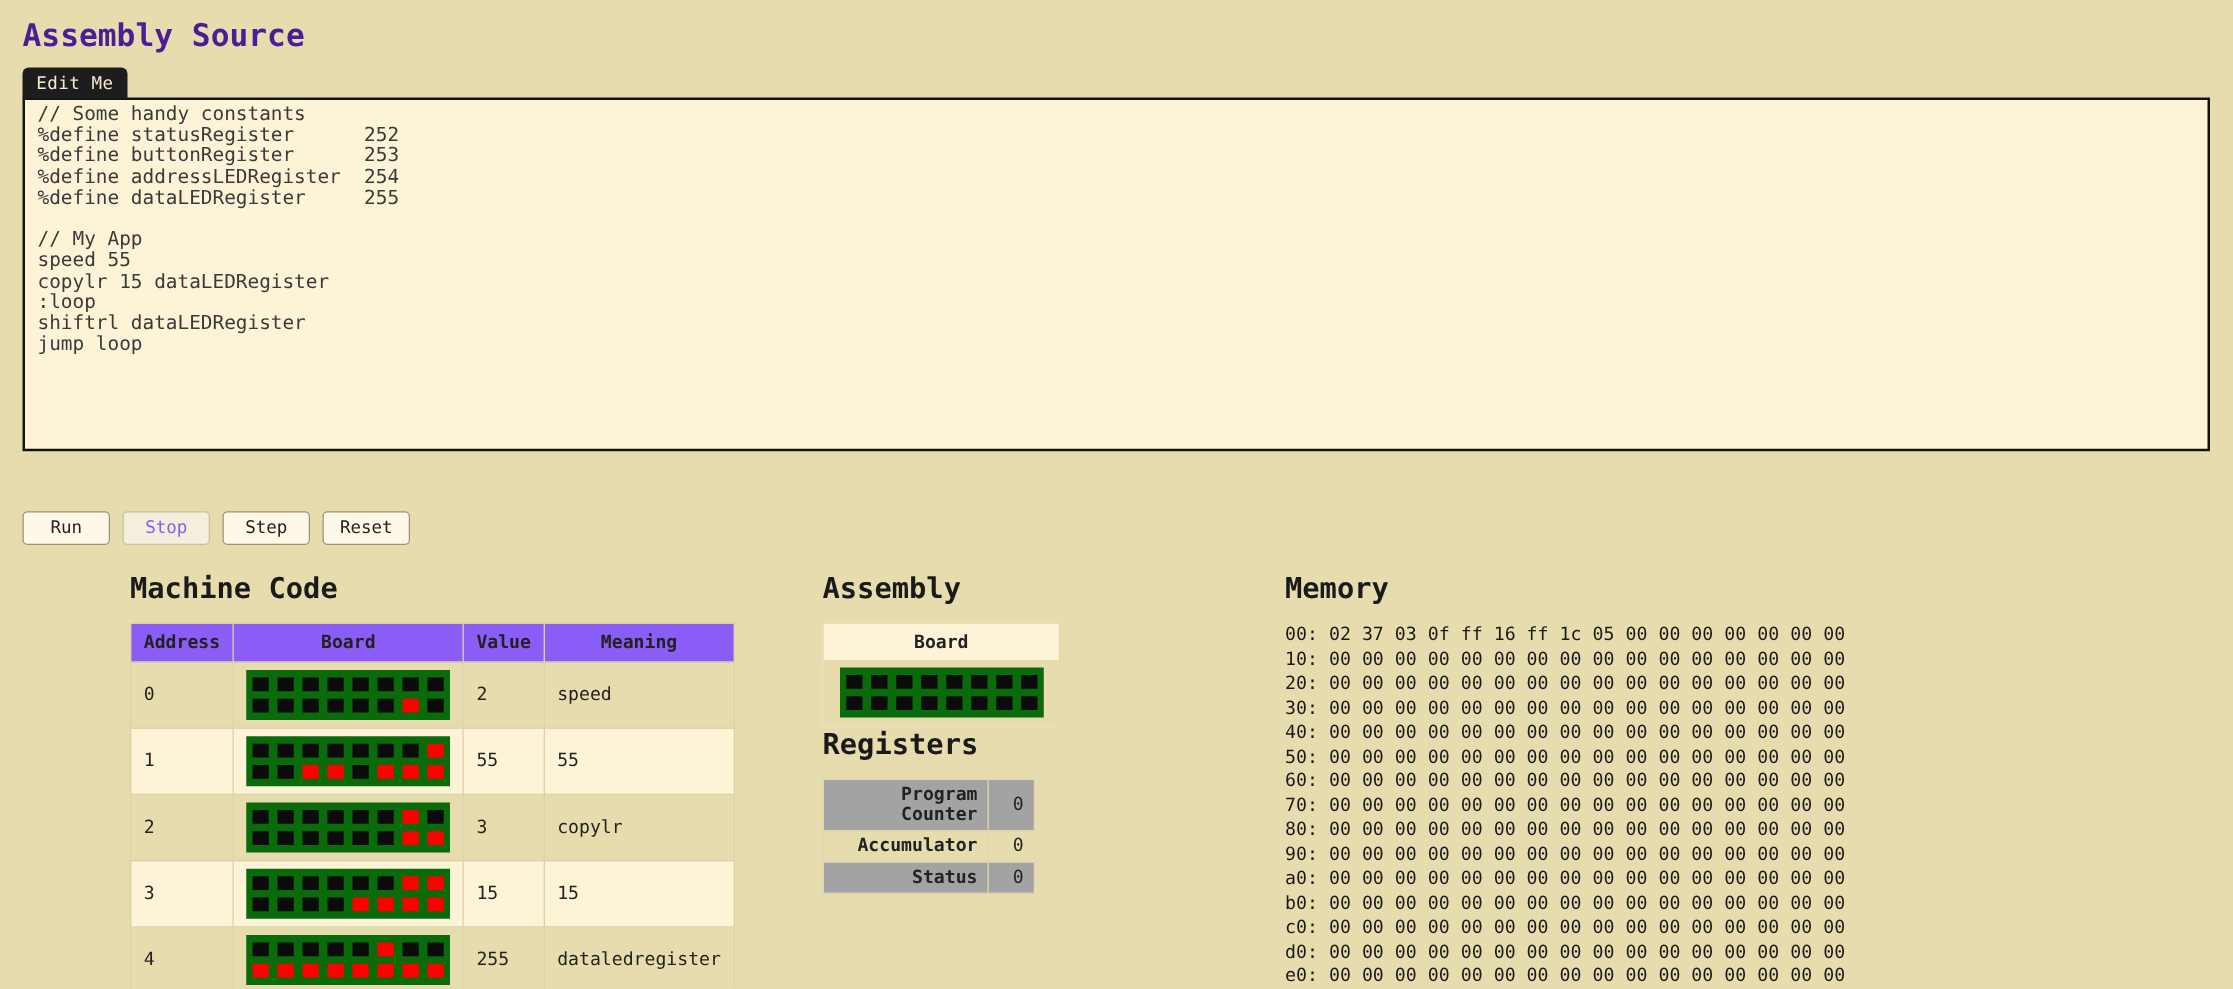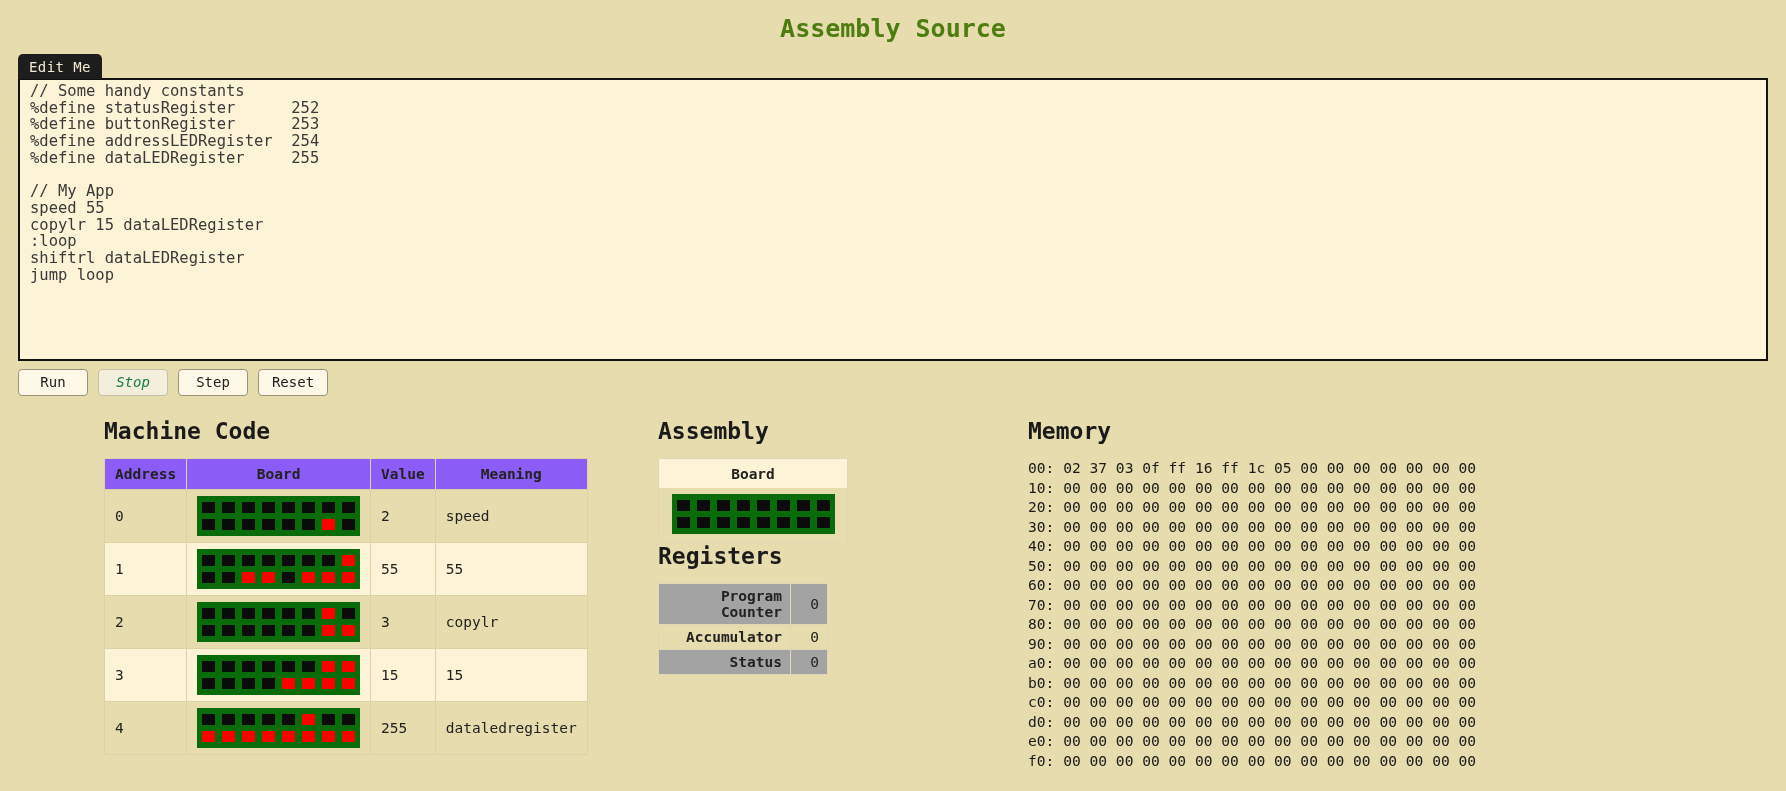--- a/index.html
+++ b/index.html
@@ -23,22 +23,21 @@
     padding: 0 18px;
   }
 
   
   h1.section-title {
     font-family: "DejaVu Sans Mono", "Liberation Mono", monospace;
     font-size: 25px;
     font-weight: bold;
     margin: 14px 0 10px 0;
     letter-spacing: 0px;
-    color: #4d7c0f;
-    text-align: center;
+    color: #4c1d95;
   }
   h2.panel-title {
     font-family: "DejaVu Sans Mono", "Liberation Mono", monospace;
     font-size: 23px;
     font-weight: bold;
     margin: 0 0 14px 0;
     color: #1a1a1a;
   }
 
   
@@ -83,27 +82,27 @@
     font-family: "DejaVu Sans Mono", "Liberation Mono", monospace;
     font-size: 14px;
     width: 68px;
     padding: 4px 0 5px 0;
     background: #fdf8e8;
     border: 1px solid #9b9378;
     border-radius: 4px;
     color: #222;
     text-align: center;
     cursor: pointer;
+    margin-top: 40px;
   }
   .ctrl-btn.disabled {
-    color: #15803d;
+    color: #8b5cf6;
     border-color: #c7c0a8;
     background: #f4eedd;
     cursor: default;
-    font-style: italic;
   }
 
   
   .lower {
     display: flex;
     margin-top: 22px;
   }
   .col-machine { width: 640px; padding-left: 86px; box-sizing: border-box; }
   .col-exec    { width: 370px; }
   .col-memory  { width: 700px; }

